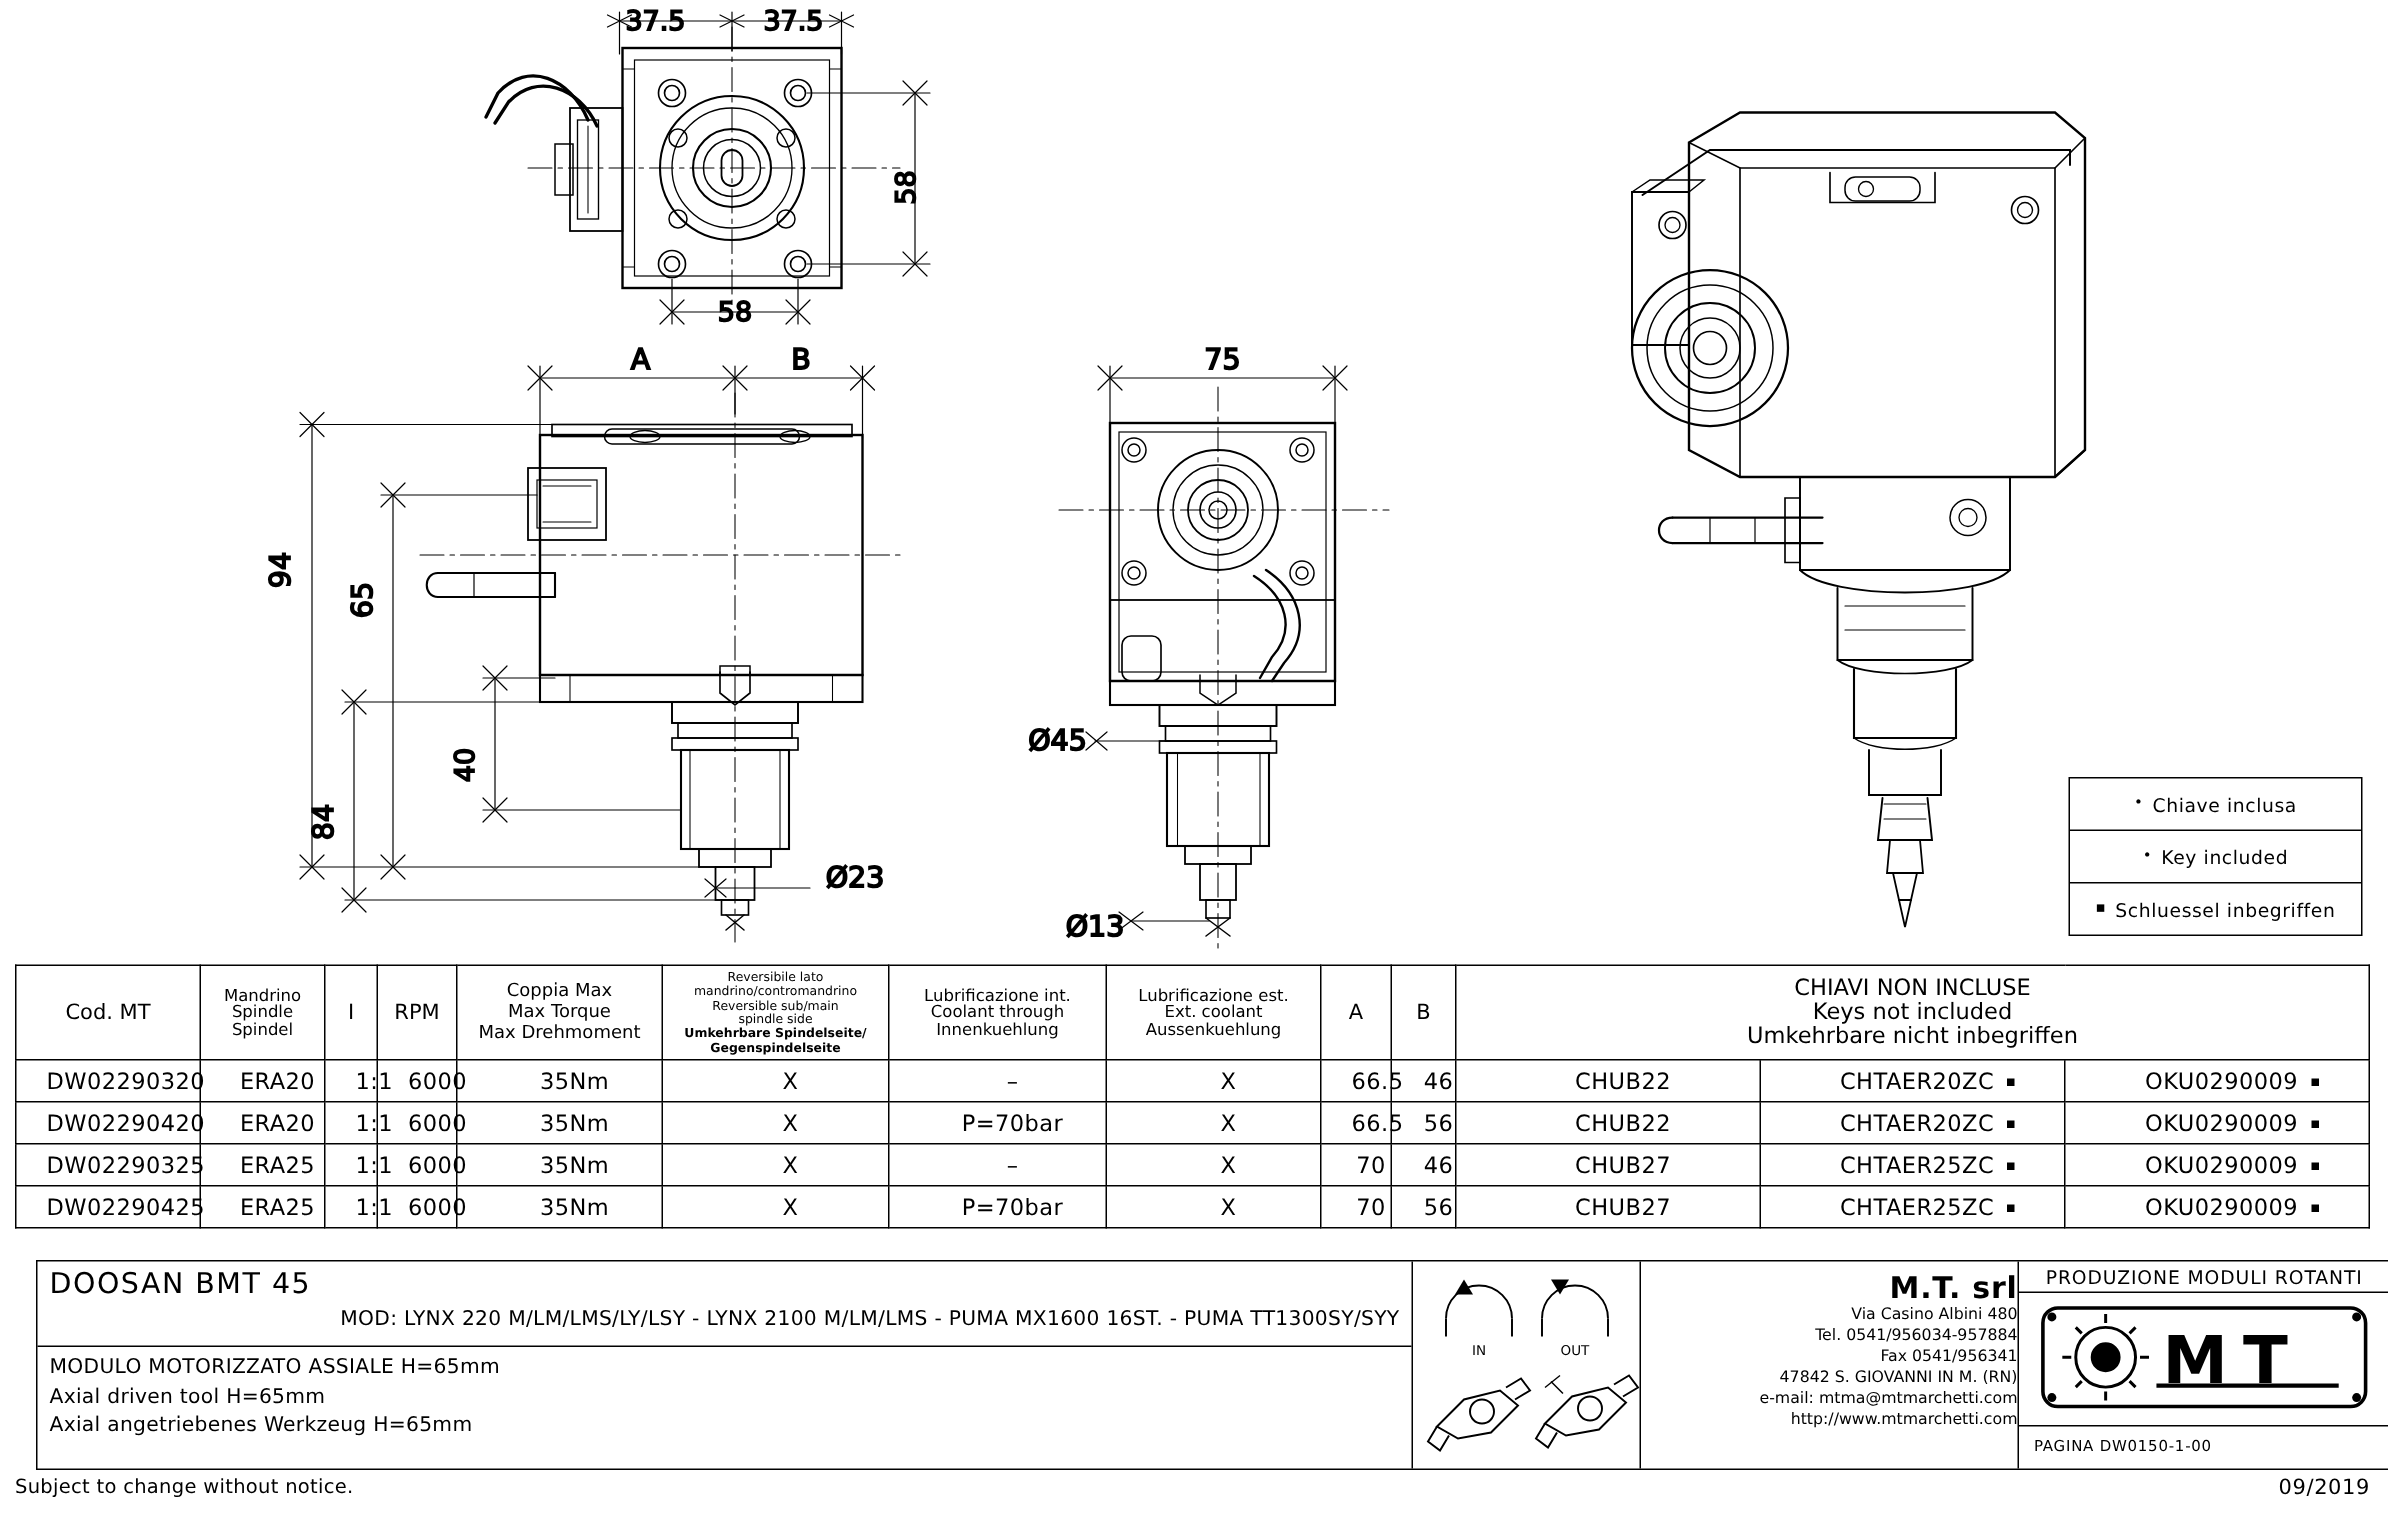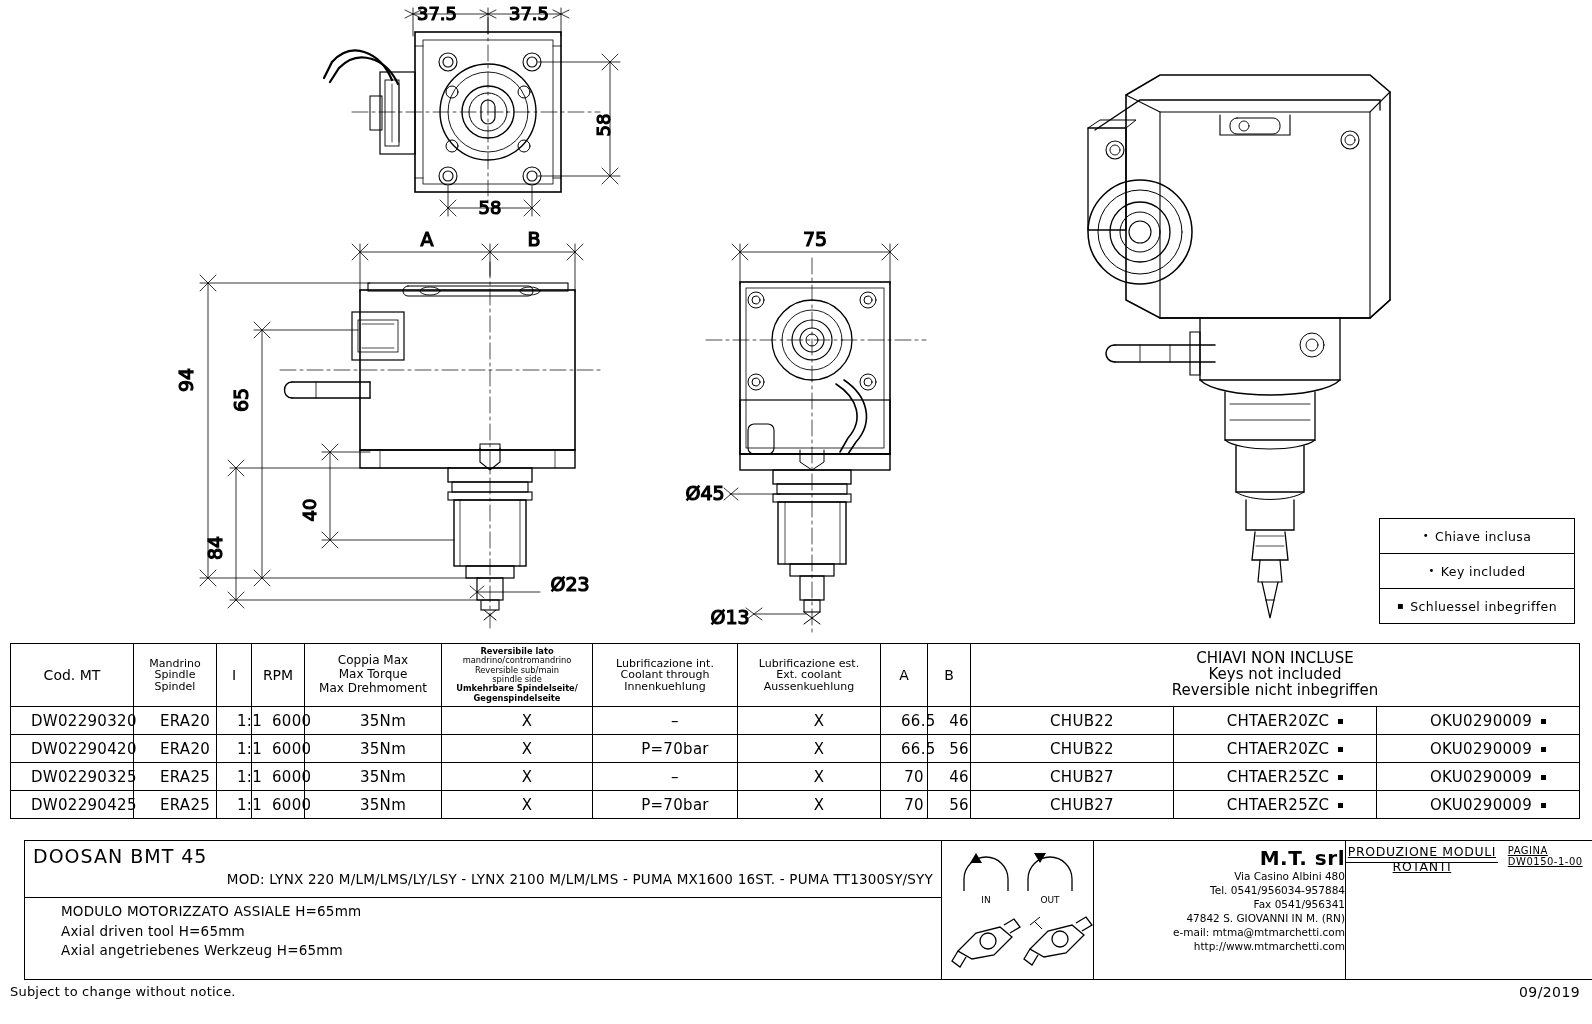--- a/index.html
+++ b/index.html
@@ -128,21 +128,20 @@
     letter-spacing: 0.2px;
     margin-top: 4px;
     text-align: right;
   }
   .tb-left-bot {
     flex: 1;
     padding: 4px 8px 0 8px;
     font-size: 13.5px;
     line-height: 1.45;
     letter-spacing: 0.2px;
-    margin-left: 28px;
   }
   .tb-icons {
     width: 152px;
     border-right: 1.4px solid #000;
     box-sizing: border-box;
     position: relative;
   }
   .tb-company {
     width: 252px;
     border-right: 1.4px solid #000;
@@ -155,22 +154,21 @@
     font-weight: bold;
     letter-spacing: 0.5px;
   }
   .tb-company .cline {
     font-size: 10.5px;
     line-height: 1.33;
   }
   .tb-right {
     flex: 1;
     display: flex;
-    flex-direction: row;
-    text-decoration: underline;
+    flex-direction: column;
   }
   .tb-right-top {
     height: 22px;
     border-bottom: 1.3px solid #000;
     box-sizing: border-box;
     text-align: center;
     font-size: 12.5px;
     letter-spacing: 0.6px;
     padding-top: 3px;
   }
@@ -512,21 +510,21 @@
           <div class="th-small">Spindel</div>
         </th>
         <th style="width:34px" class="th-big">I</th>
         <th style="width:52px" class="th-big">RPM</th>
         <th style="width:136px">
           <div class="th-mid">Coppia Max</div>
           <div class="th-mid">Max Torque</div>
           <div class="th-mid">Max Drehmoment</div>
         </th>
         <th style="width:150px">
-          <div class="th-tiny" style="font-weight:bold">Reversibile lato</div>
+          <div class="th-tiny" style="font-weight:normal">Reversibile lato</div>
           <div class="th-tiny">mandrino/contromandrino</div>
           <div class="th-tiny" style="font-weight:normal">Reversible sub/main</div>
           <div class="th-tiny">spindle side</div>
           <div class="th-tiny" style="font-weight:bold">Umkehrbare Spindelseite/</div>
           <div class="th-tiny" style="font-weight:bold">Gegenspindelseite</div>
         </th>
         <th style="width:144px">
           <div class="th-small">Lubrificazione int.</div>
           <div class="th-small">Coolant through</div>
           <div class="th-small">Innenkuehlung</div>
@@ -534,21 +532,21 @@
         <th style="width:142px">
           <div class="th-small">Lubrificazione est.</div>
           <div class="th-small">Ext. coolant</div>
           <div class="th-small">Aussenkuehlung</div>
         </th>
         <th style="width:46px" class="th-big">A</th>
         <th style="width:42px" class="th-big">B</th>
         <th colspan="3">
           <div class="th-big">CHIAVI NON INCLUSE</div>
           <div class="th-big">Keys not included</div>
-          <div class="th-big">Reversible nicht inbegriffen</div>
+          <div class="th-big">Umkehrbare nicht inbegriffen</div>
         </th>
       </tr>
     </thead>
     <tbody>
       <tr>
         <td class="cod-cell">DW02290320</td>
         <td>ERA20</td>
         <td>1:1</td>
         <td>6000</td>
         <td>35Nm</td>

